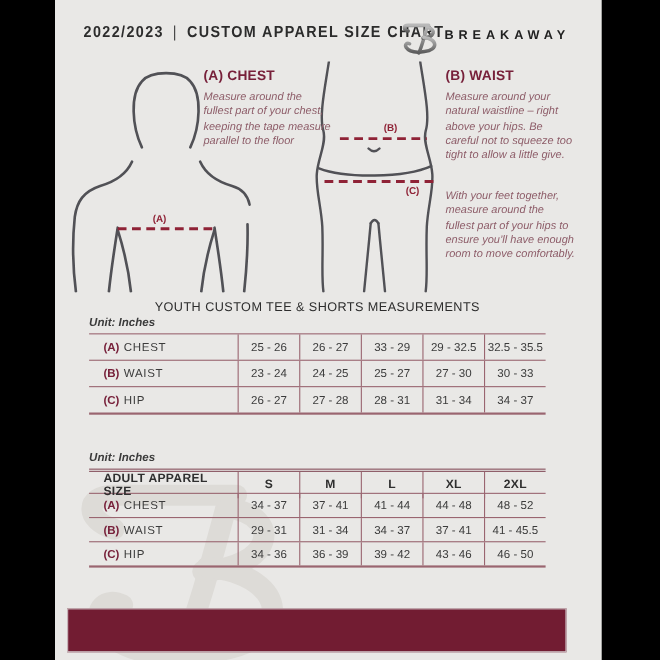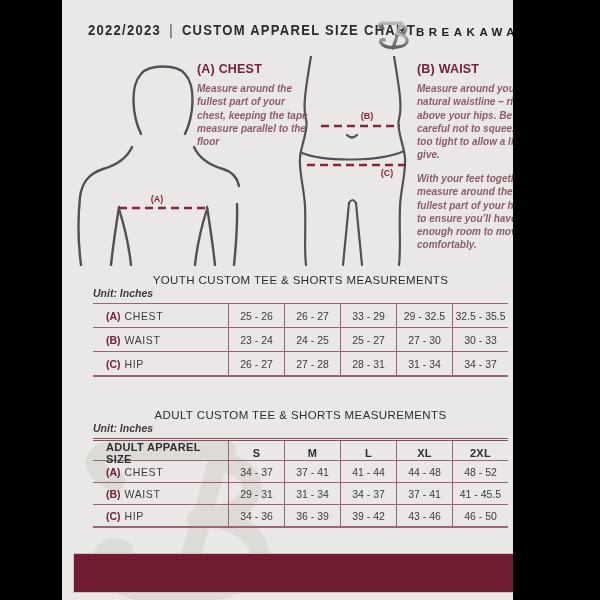--- a/index.html
+++ b/index.html
@@ -6,39 +6,39 @@
     --maroon:#721c32;
     --maroon-text:#77203a;
     --line:#9a6570;
     --dark:#333333;
     --desc:#8d5c68;
     --bg:#e9e8e6;
   }
   *{margin:0;padding:0;box-sizing:border-box;}
   html,body{width:600px;height:600px;}
   body{background:#000;font-family:"Liberation Sans",sans-serif;position:relative;}
-  .page{position:absolute;left:62px;top:0;width:451px;height:600px;background:var(--bg);overflow:hidden;}
+  .page{position:absolute;left:50px;top:0;width:497px;height:600px;background:var(--bg);overflow:hidden;}
 
   
   .hdr-title{position:absolute;left:26px;top:22px;display:flex;align-items:baseline;
     font-weight:bold;font-size:14.5px;color:#2c2c2c;letter-spacing:1.4px;
     transform:scaleX(.9);transform-origin:left center;white-space:nowrap;}
   .hdr-title .sep{margin:0 9px;font-weight:normal;color:#444;}
   .logo{position:absolute;left:314px;top:15px;width:36px;height:38px;}
   .brand{position:absolute;left:354px;top:26px;font-weight:bold;font-size:11.5px;
     letter-spacing:4.5px;color:#212121;white-space:nowrap;}
 
   
   .diagram{position:absolute;}
   .dg-label{position:absolute;font-size:9px;font-weight:bold;color:#8f2236;width:30px;text-align:center;}
 
   
   .mblock{position:absolute;width:118px;}
   .mblock h3{font-size:12.5px;font-weight:bold;color:var(--maroon-text);letter-spacing:.2px;}
-  .mblock p{margin-top:6px;font-size:10px;line-height:1.33;font-style:italic;color:var(--desc);font-weight:bold;}
+  .mblock p{margin-top:6px;font-size:10px;line-height:1.33;font-style:italic;color:var(--desc);}
 
   
   .tbl-wrap{position:absolute;left:31px;width:415px;z-index:2;}
   .tbl-title{text-align:center;font-size:11.5px;font-weight:normal;color:#2d2d2d;letter-spacing:.4px;}
   .tbl-unit{text-align:left;font-size:10.5px;font-style:italic;font-weight:bold;color:#3b3b3b;margin-top:1px;}
   .dtable{margin-top:4px;border-bottom:2px solid var(--line);}
   .trow{display:grid;grid-template-columns:135px repeat(5,1fr);border-top:1.5px solid var(--line);}
   .trow.thead{border-top:3px double #86505c;}
   .youth .trow{height:24px;}
   .youth .trow.thead{height:23px;}
@@ -160,21 +160,20 @@
           <div class="tcell">26 - 27</div>
           <div class="tcell">27 - 28</div>
           <div class="tcell">28 - 31</div>
           <div class="tcell">31 - 34</div>
           <div class="tcell">34 - 37</div>
         </div>
       </div>
   </div>
 
   <div class="tbl-wrap adult" style="top:409px">
-    <div class="tbl-title">ADULT CUSTOM TEE &amp; SHORTS MEASUREMENTS</div>
     <div class="tbl-unit">Unit: Inches</div>
     <div class="dtable">
         <div class="trow thead">
           <div class="tcell label-cell head">ADULT APPAREL SIZE</div>
           <div class="tcell head">S</div>
           <div class="tcell head">M</div>
           <div class="tcell head">L</div>
           <div class="tcell head">XL</div>
           <div class="tcell head">2XL</div>
         </div>

